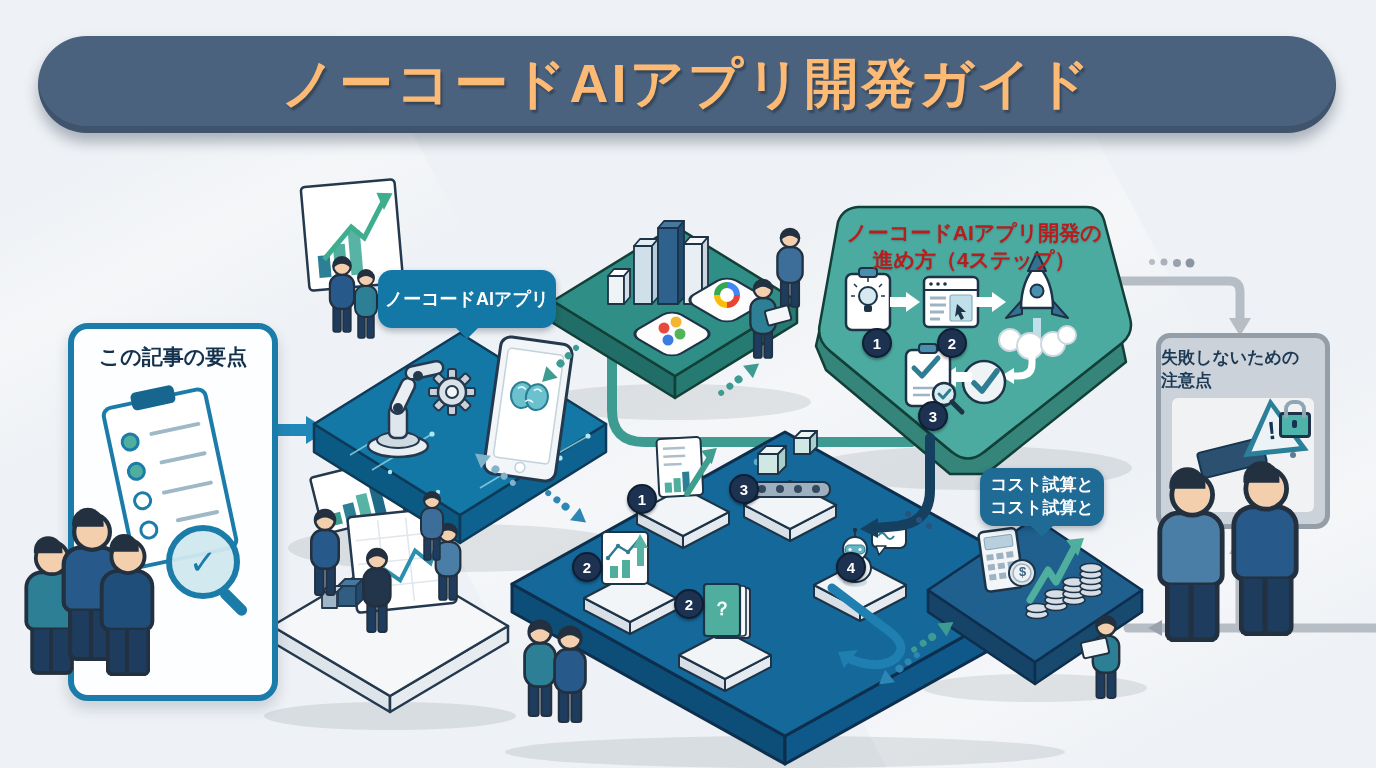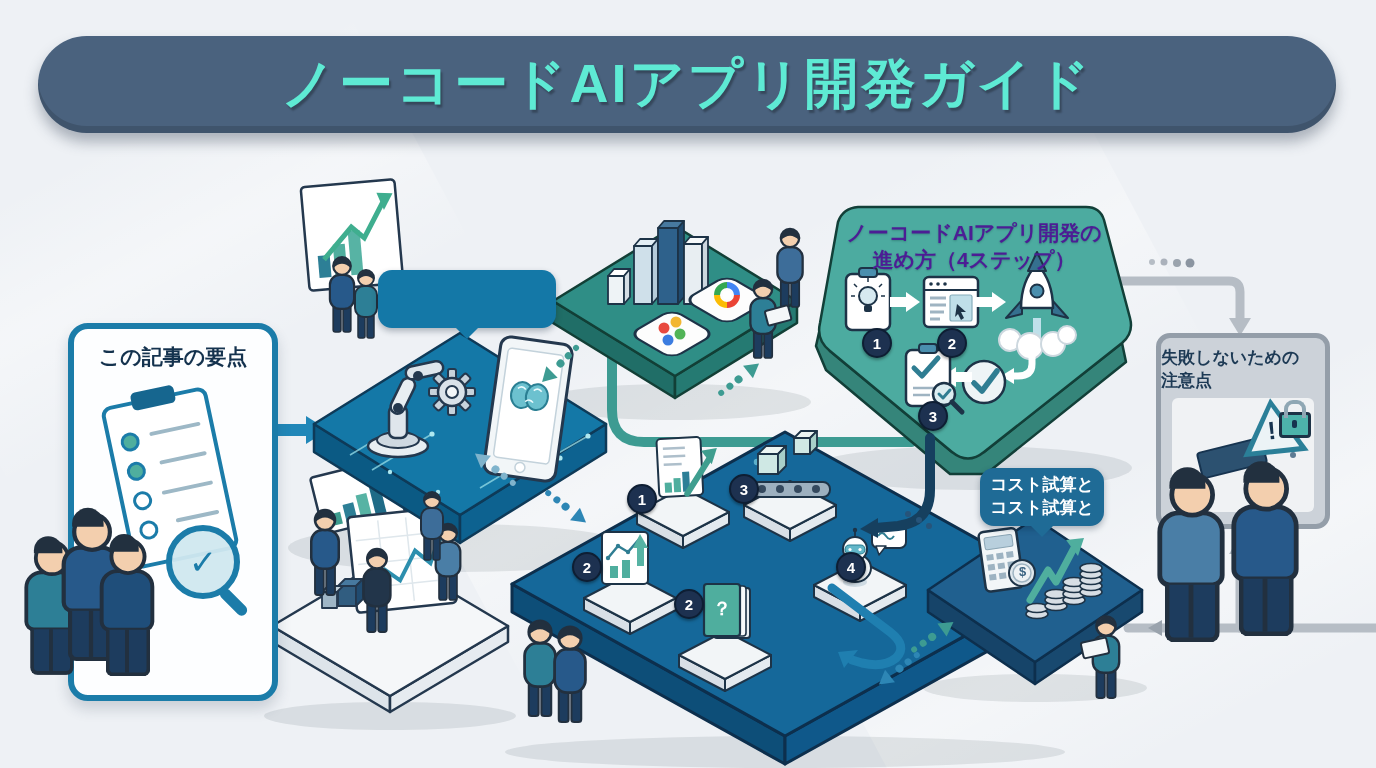--- a/index.html
+++ b/index.html
@@ -6,39 +6,39 @@
   .canvas{position:relative;width:1376px;height:768px;margin:0 auto;overflow:hidden;
     background:#eef1f5;font-family:"Liberation Sans","DejaVu Sans",sans-serif;}
   .streak{position:absolute;background:linear-gradient(rgba(255,255,255,0),rgba(255,255,255,.7),rgba(255,255,255,0));
     transform:rotate(-28deg);pointer-events:none;opacity:.55;}
   svg.art{position:absolute;left:0;top:0;}
 
   
   .banner{position:absolute;left:38px;top:36px;width:1298px;height:97px;border-radius:50px;
     background:#4a627e;display:flex;align-items:center;justify-content:center;
     box-shadow:inset 0 -7px 0 rgba(0,0,0,.14), 0 9px 14px rgba(40,55,75,.35);}
-  .banner span{color:#5eead4;font-size:54px;font-weight:bold;letter-spacing:3px;
+  .banner span{color:#fdba74;font-size:54px;font-weight:bold;letter-spacing:3px;
     text-shadow:2px 3px 2px rgba(0,0,0,.28);}
 
   
   .bubble{position:absolute;color:#fff;font-weight:bold;text-align:center;border-radius:14px;
     display:flex;flex-direction:column;justify-content:center;line-height:1.35;
     box-shadow:0 3px 6px rgba(10,30,50,.3);z-index:6;}
   .bubble::after{content:"";position:absolute;left:50%;bottom:-11px;margin-left:-11px;
     border:11px solid transparent;border-bottom:none;}
   .b-whatis{left:378px;top:270px;width:178px;height:58px;font-size:18px;background:#1478a7;}
   .b-whatis::after{border-top-color:#1478a7;}
   .b-tools{left:600px;top:171px;width:150px;height:58px;font-size:18px;background:#2f8b82;}
   .b-tools::after{border-top-color:#2f8b82;}
   .b-patterns{left:716px;top:419px;width:156px;height:58px;font-size:17px;background:#16334f;}
   .b-patterns::after{border-top-color:#16334f;}
   .b-cost{left:980px;top:468px;width:124px;height:58px;font-size:17px;background:#1f6b96;}
   .b-cost::after{border-top-color:#1f6b96;}
 
-  .steps-title{position:absolute;left:845px;top:219px;width:258px;text-align:center;color:#4c1d95;
+  .steps-title{position:absolute;left:845px;top:219px;width:258px;text-align:center;color:#b91c1c;
     font-size:21px;font-weight:bold;line-height:1.3;z-index:6;text-shadow:0 1px 2px rgba(0,40,40,.25);}
 
   
   .badge{position:absolute;width:26px;height:26px;border-radius:50%;background:#1d3150;color:#fff;
     font-weight:bold;font-size:15px;display:flex;align-items:center;justify-content:center;
     border:2px solid #0e1e33;box-shadow:0 2px 3px rgba(0,0,0,.35);z-index:7;}
 
   
   .keybox{position:absolute;left:68px;top:323px;width:198px;height:366px;background:#fdfeff;
     border:6px solid #1b7ca9;border-radius:20px;z-index:5;box-shadow:0 8px 14px rgba(40,55,75,.18);}
@@ -564,20 +564,21 @@
       <div class="ck" style="top:116px;"></div>
         <div class="line" style="top:120px;width:44px;"></div>
     </div>
     <div class="magnifier">
       <span>✓</span>
       <div class="handle"></div>
     </div>
   </div>
 
   <div class="bubble b-whatis">
+    <span>ノーコードAIアプリ</span>
   </div>
   <div class="bubble b-cost">
     <span>コスト試算と</span>
     <span>コスト試算と</span>
   </div>
 
   <div class="steps-title">
     <div>ノーコードAIアプリ開発の</div>
     <div>進め方（4ステップ）</div>
   </div>

